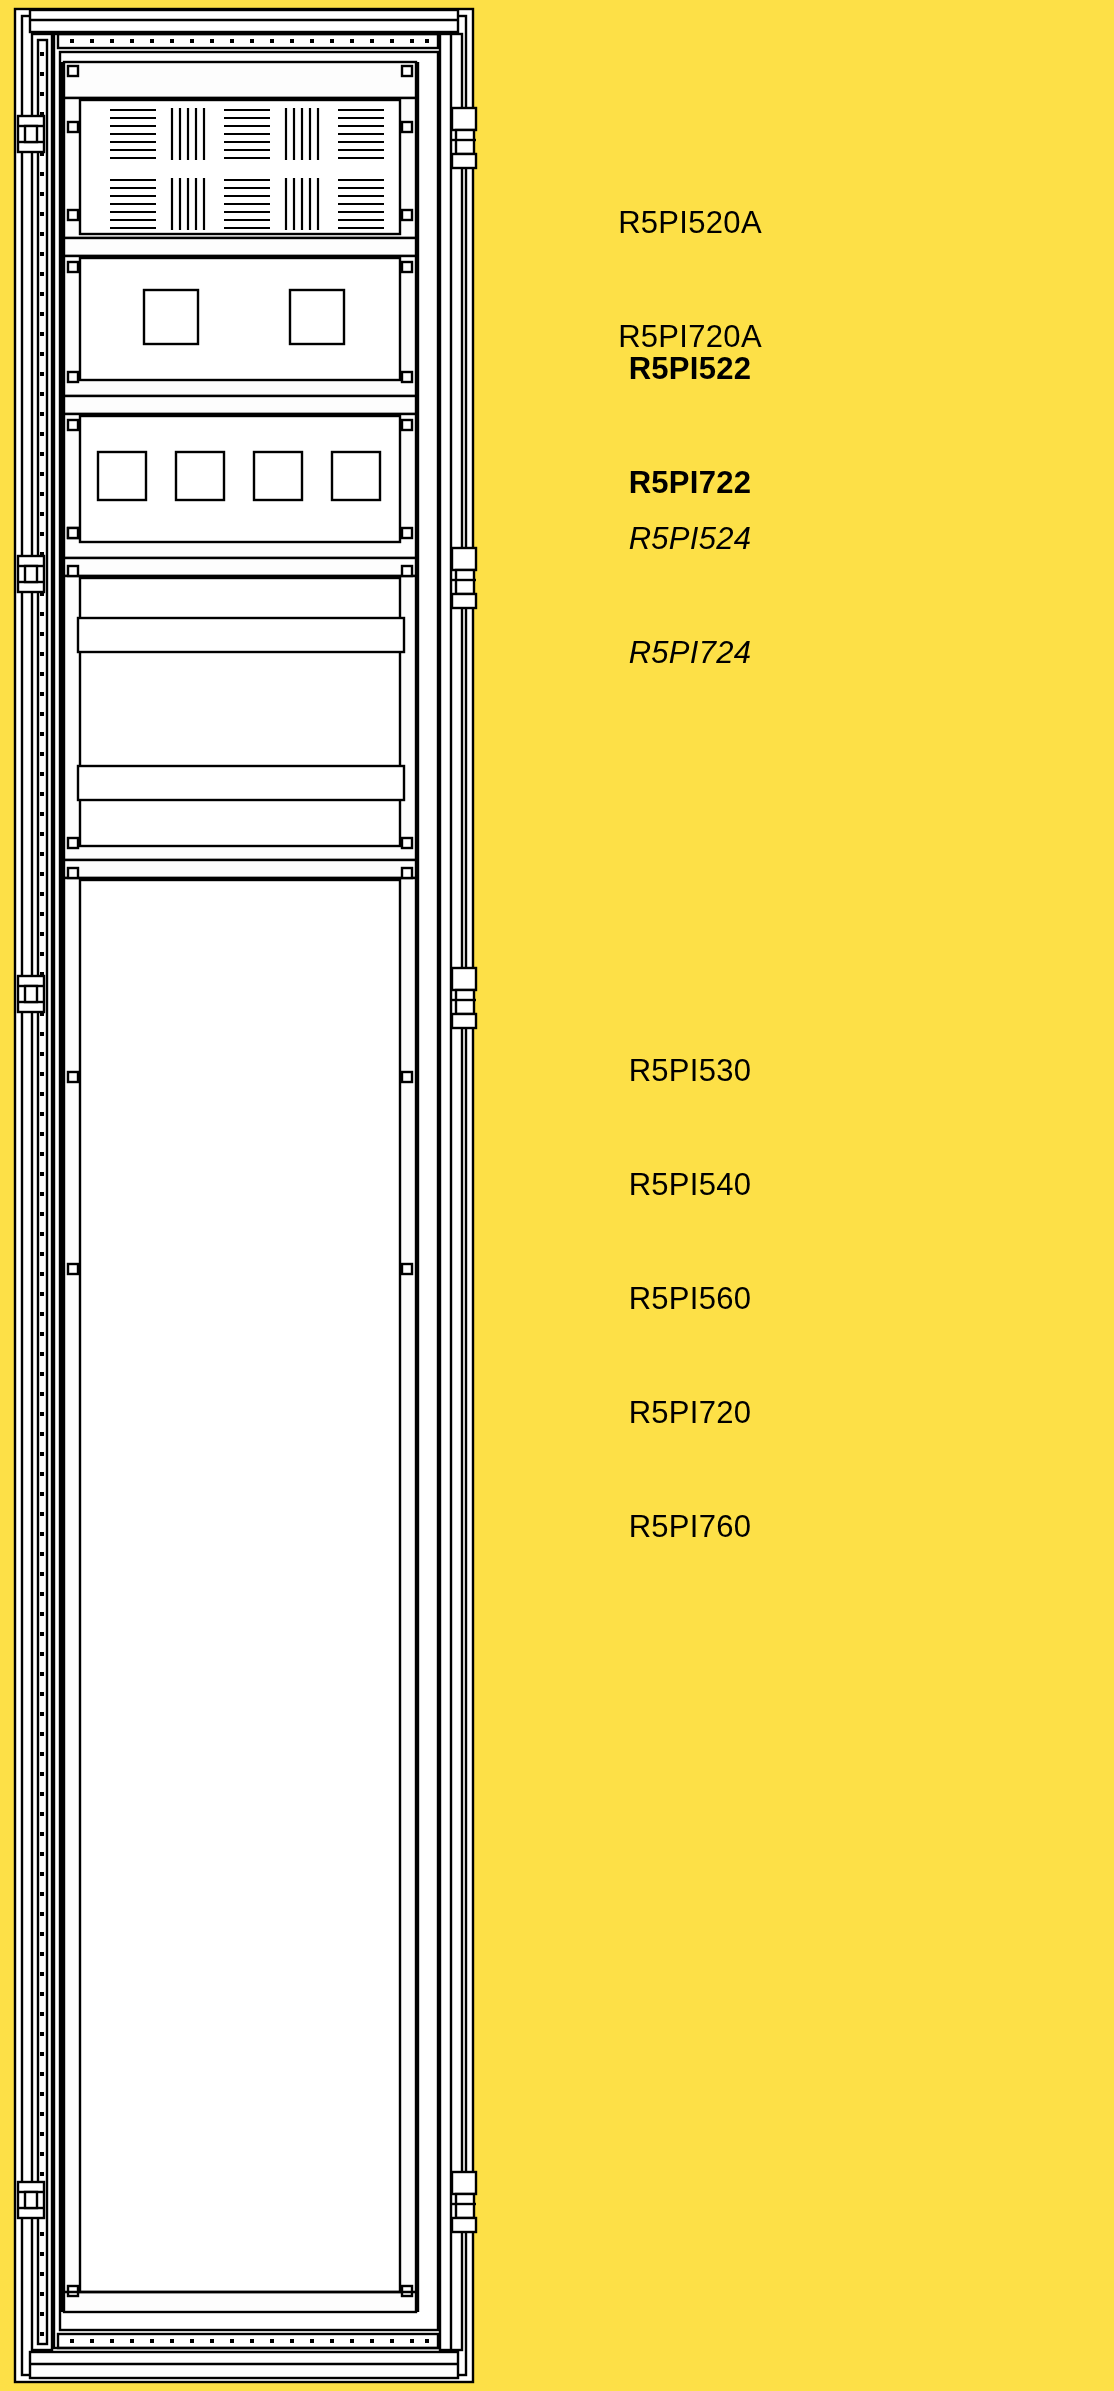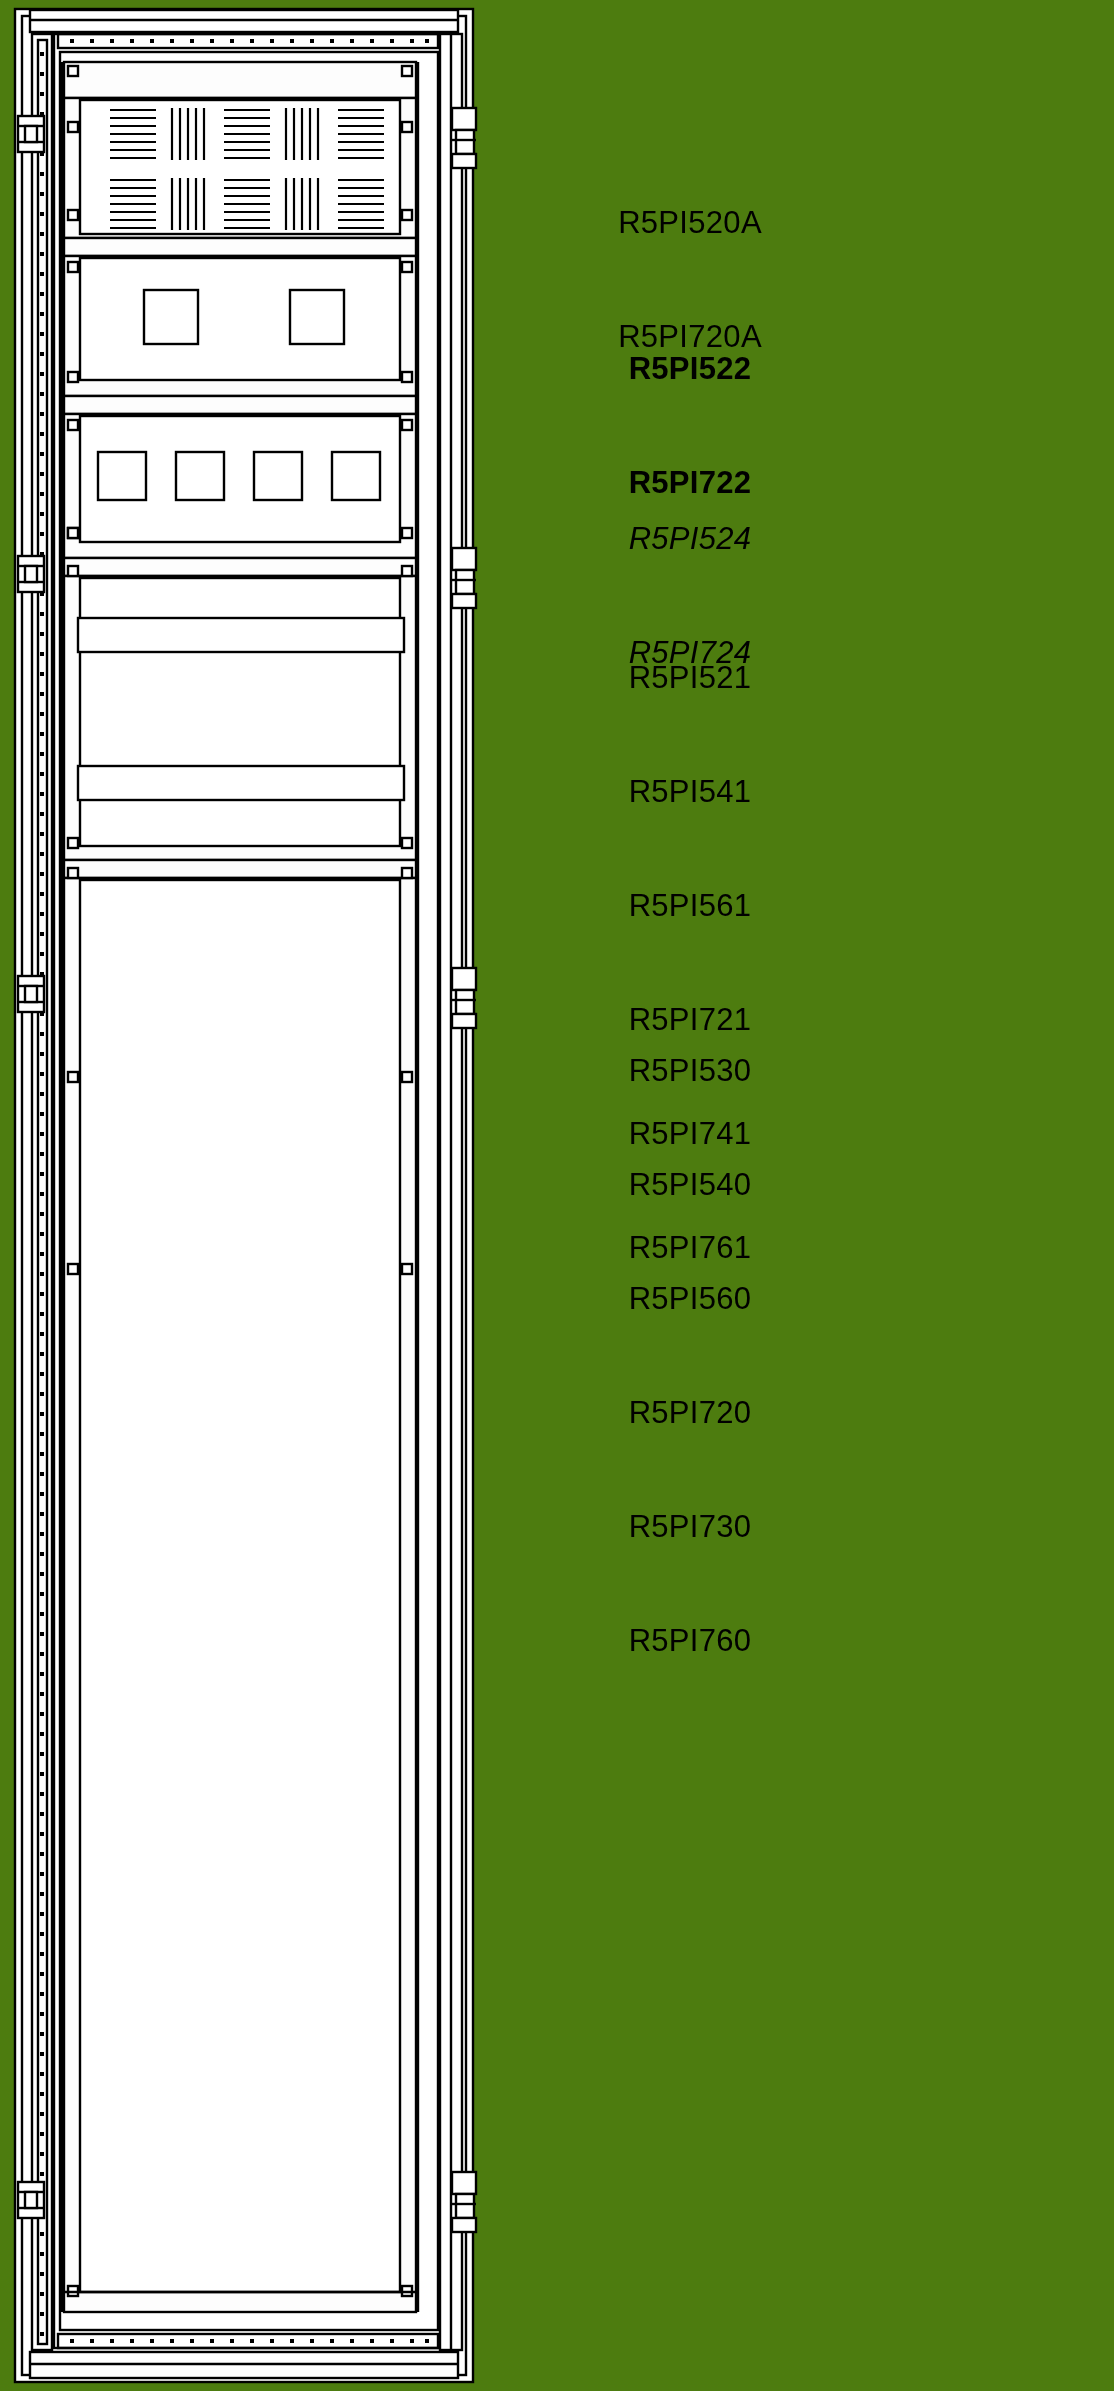--- a/index.html
+++ b/index.html
@@ -7,21 +7,21 @@
     padding: 0;
     background: #ffffff;
   }
   body {
     font-family: "Liberation Sans", sans-serif;
   }
   #page {
     position: relative;
     width: 1114px;
     height: 2391px;
-    background: #4d7c0f;
+    background: #fde047;
     overflow: hidden;
   }
   #diagram-svg {
     position: absolute;
     left: 0;
     top: 0;
   }
   .label-group {
     position: absolute;
     font-family: "Liberation Sans", sans-serif;
@@ -465,31 +465,22 @@
   <div class="label-group al-center" style="left:540px; top:274px; width:300px;font-weight:bold;">
     <span class="label-line">R5PI522</span>
     <span class="label-line">R5PI722</span>
   </div>
 
   <div class="label-group al-center" style="left:540px; top:444px; width:300px;font-style:italic;">
     <span class="label-line">R5PI524</span>
     <span class="label-line">R5PI724</span>
   </div>
 
-  <div class="label-group al-center" style="left:540px; top:583px; width:300px;">
-    <span class="label-line">R5PI521</span>
-    <span class="label-line">R5PI541</span>
-    <span class="label-line">R5PI561</span>
-    <span class="label-line">R5PI721</span>
-    <span class="label-line">R5PI741</span>
-    <span class="label-line">R5PI761</span>
-  </div>
 
   <div class="label-group al-center" style="left:540px; top:976px; width:300px;">
     <span class="label-line">R5PI530</span>
     <span class="label-line">R5PI540</span>
     <span class="label-line">R5PI560</span>
     <span class="label-line">R5PI720</span>
-    <span class="label-line">R5PI730</span>
     <span class="label-line">R5PI760</span>
   </div>
 
 </div>
 
 </body></html>

